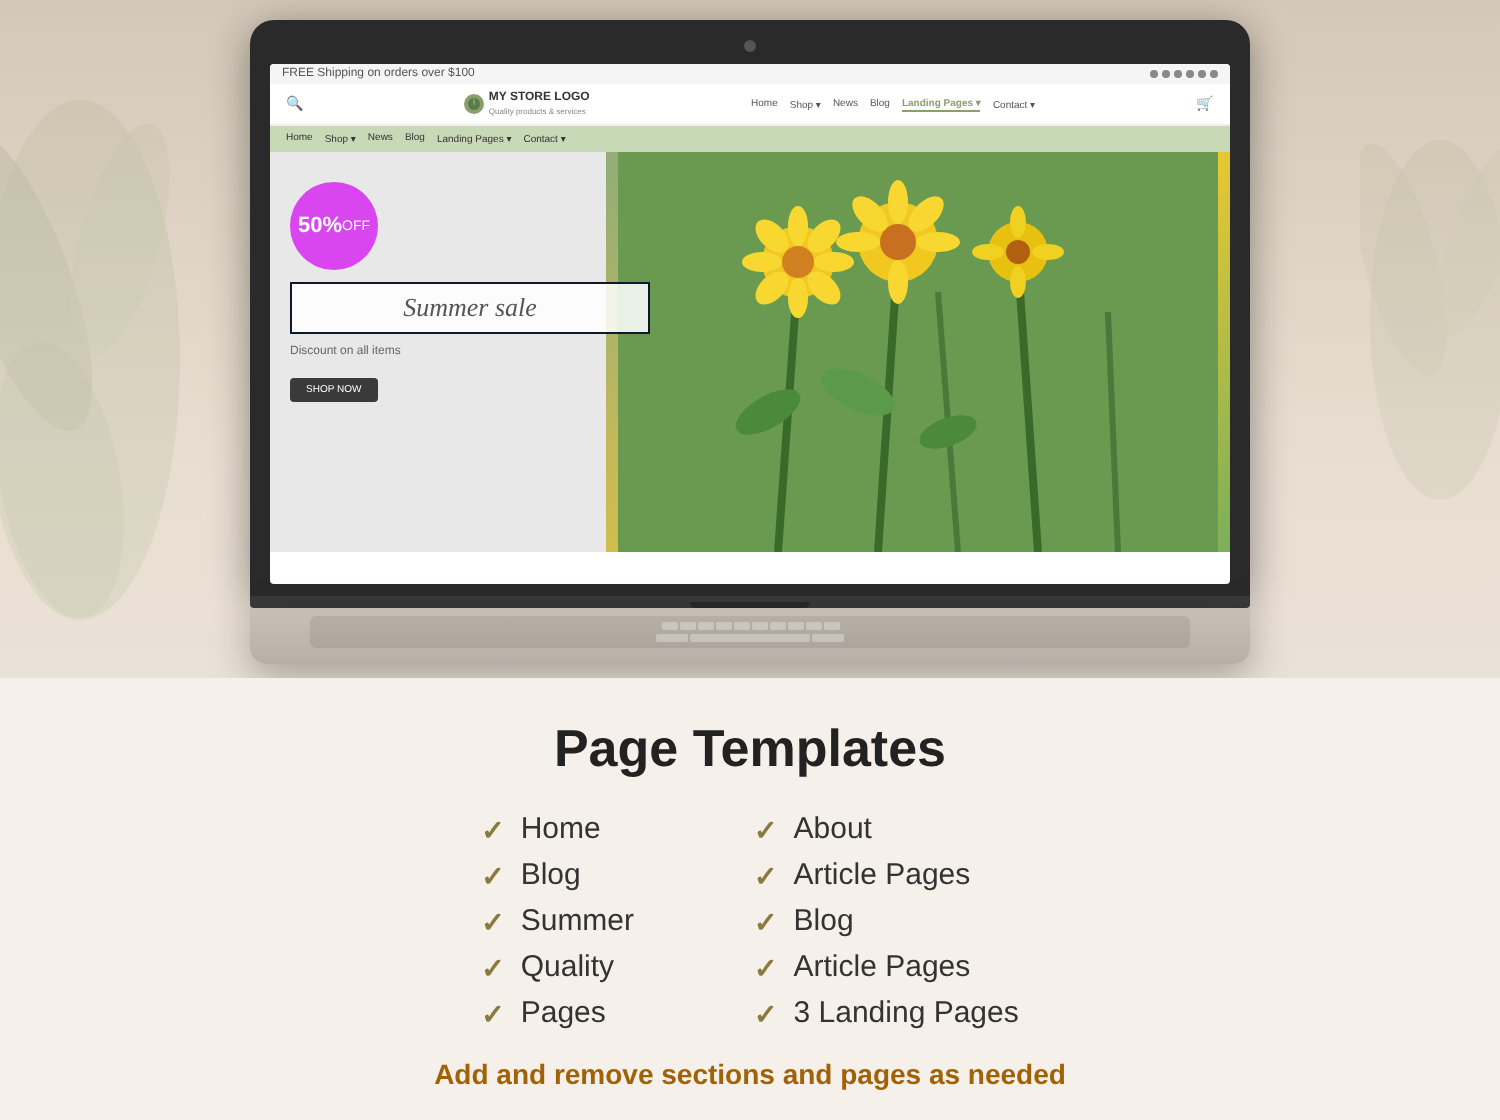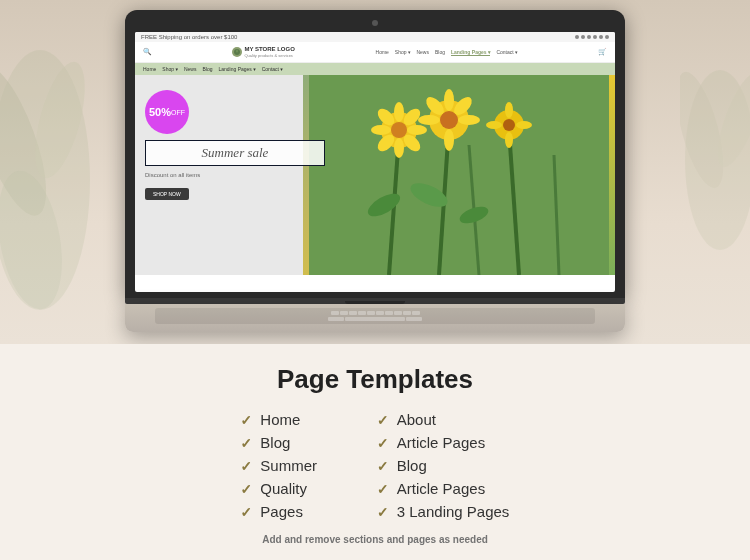--- a/index.html
+++ b/index.html
@@ -349,23 +349,23 @@
     }
 
     .check-mark {
       color: #8a7a40;
       font-size: 14px;
       font-weight: bold;
     }
 
     .bottom-tagline {
       text-align: center;
-      font-size: 10px;
+      font-size: 14px;
       font-weight: bold;
-      color: #737373;
+      color: #a16207;
     }
 
     
     .bg-plant-left {
       position: absolute;
       left: -20px;
       top: 40px;
       width: 120px;
       height: 280px;
       opacity: 0.3;

